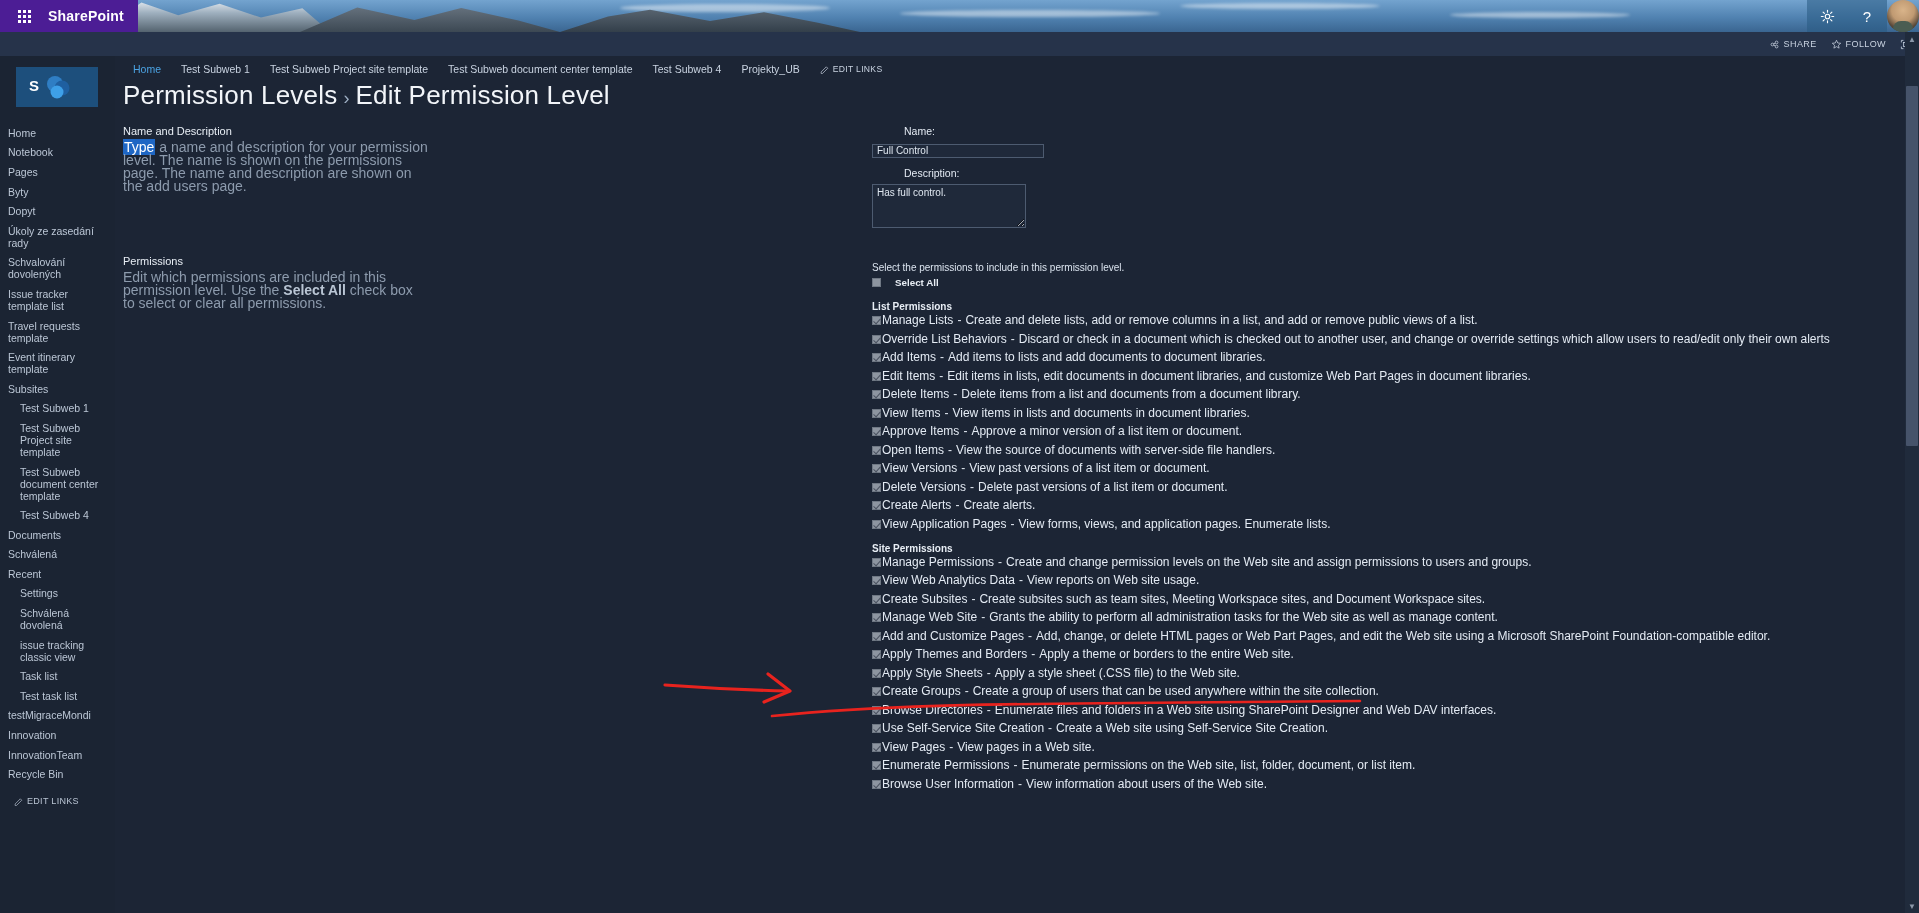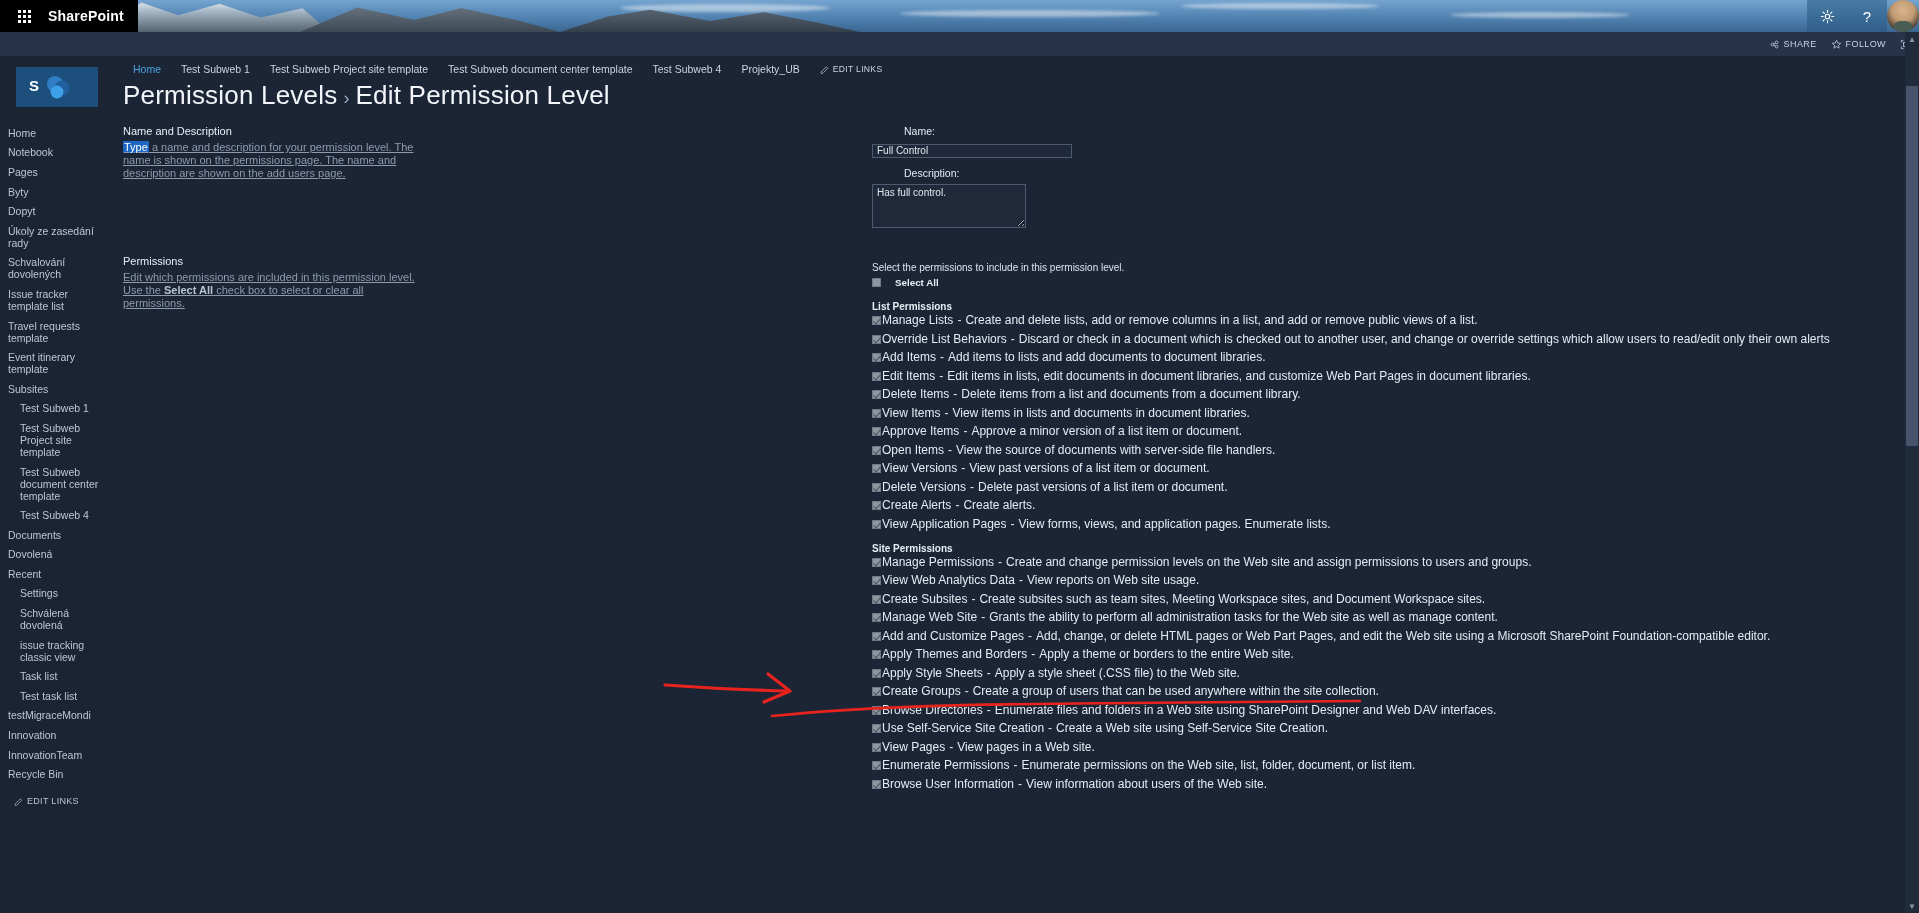--- a/index.html
+++ b/index.html
@@ -37,21 +37,21 @@
     background: linear-gradient(180deg,#5d6975 0%, #333f4a 100%); }
   .mount.m0 { left: 60px; width: 120px; height: 32px;
     clip-path: polygon(0 0, 60% 10%, 100% 100%, 0 100%);
     background: linear-gradient(160deg,#8a5a3a 0%, #5d3c28 100%); }
   .cloudwisp {
     position: absolute; background: rgba(255,255,255,0.45);
     border-radius: 50%; filter: blur(1.5px);
   }
   .suite-left {
     position: relative; z-index: 3; display: flex; align-items: center;
-    height: 32px; background: #000000; padding-right: 14px;
+    height: 32px; background: #4c1d95; padding-right: 14px;
   }
   .waffle {
     width: 48px; height: 32px; display: flex; align-items: center; justify-content: center;
     cursor: pointer;
   }
   .waffle-grid {
     display: grid; grid-template-columns: repeat(3, 3px); grid-template-rows: repeat(3, 3px);
     gap: 2px;
   }
   .waffle-grid i { background: #ffffff; width: 3px; height: 3px; display: block; }
@@ -147,29 +147,29 @@
 
   .form-area { position: relative; margin-top: 14px; }
 
   .sec-left {
     position: absolute; left: 8px; width: 480px;
   }
   .sec-head {
     color: #e8eef5; font-size: 11px; font-weight: normal; margin-bottom: 4px;
   }
   .sec-desc {
-    color: #8d9bad; font-size: 11px; line-height: 13px; width: 305px; text-decoration: underline;
+    color: #8d9bad; font-size: 14px; line-height: 13px; width: 305px;
   }
   .sec-desc b { color: #b9c5d4; }
   .sel-hl { background: #1e66c4; color: #ffffff; padding: 0 1px; }
 
   .sec-right { position: absolute; left: 757px; }
   .fld-label { color: #e3eaf3; font-size: 10.5px; margin-bottom: 3px; margin-left: 32px; }
   .txt-input {
-    width: 200px; height: 14px; background: #1f293a;
+    width: 172px; height: 14px; background: #1f293a;
     border: 1px solid #4d5b70; color: #dfe7f0; font-size: 10px;
     padding: 1px 4px; font-family: "Liberation Sans", sans-serif;
     outline: none;
   }
   .txt-area {
     width: 154px; height: 44px; background: #1f293a;
     border: 1px solid #4d5b70; color: #dfe7f0; font-size: 10px;
     padding: 2px 4px; font-family: "Liberation Sans", sans-serif;
     resize: both; outline: none; margin-top: 2px;
   }
@@ -310,21 +310,21 @@
       <a class="nav-item">Schvalování dovolených</a>
       <a class="nav-item">Issue tracker template list</a>
       <a class="nav-item">Travel requests template</a>
       <a class="nav-item">Event itinerary template</a>
       <a class="nav-item">Subsites</a>
       <a class="nav-item sub">Test Subweb 1</a>
       <a class="nav-item sub">Test Subweb Project site template</a>
       <a class="nav-item sub">Test Subweb document center template</a>
       <a class="nav-item sub">Test Subweb 4</a>
       <a class="nav-item">Documents</a>
-      <a class="nav-item">Dovolená</a>
+      <a class="nav-item">Schválená</a>
       <a class="nav-item">Recent</a>
       <a class="nav-item sub">Settings</a>
       <a class="nav-item sub">Schválená dovolená</a>
       <a class="nav-item sub">issue tracking classic view</a>
       <a class="nav-item sub">Task list</a>
       <a class="nav-item sub">Test task list</a>
       <a class="nav-item">testMigraceMondi</a>
       <a class="nav-item">Innovation</a>
       <a class="nav-item">InnovationTeam</a>
       <a class="nav-item">Recycle Bin</a>

